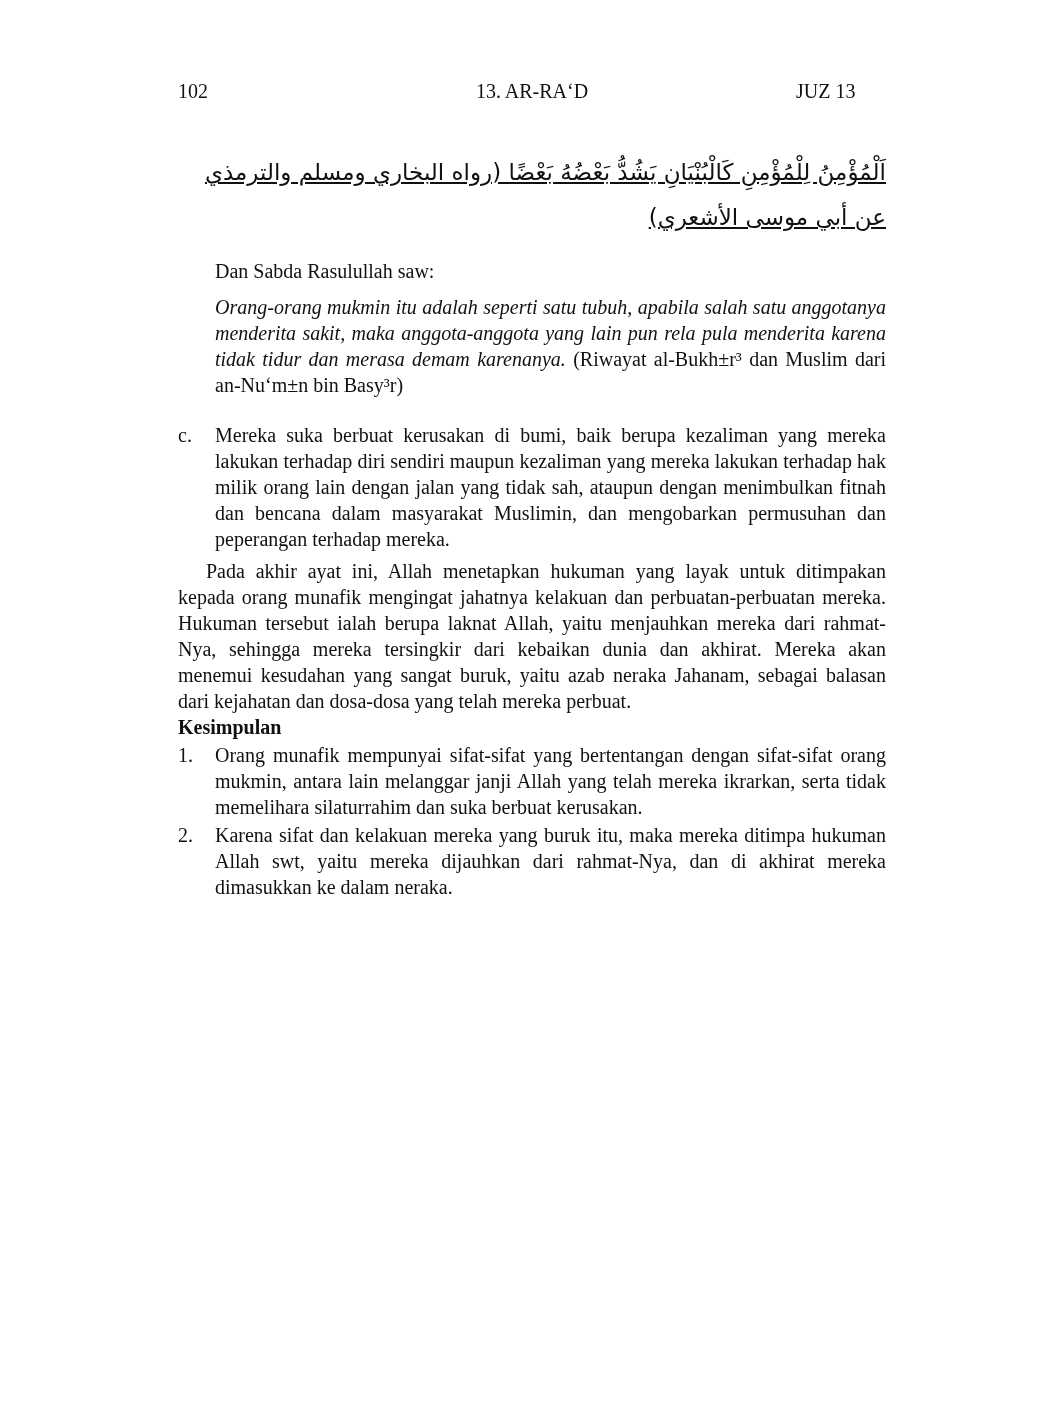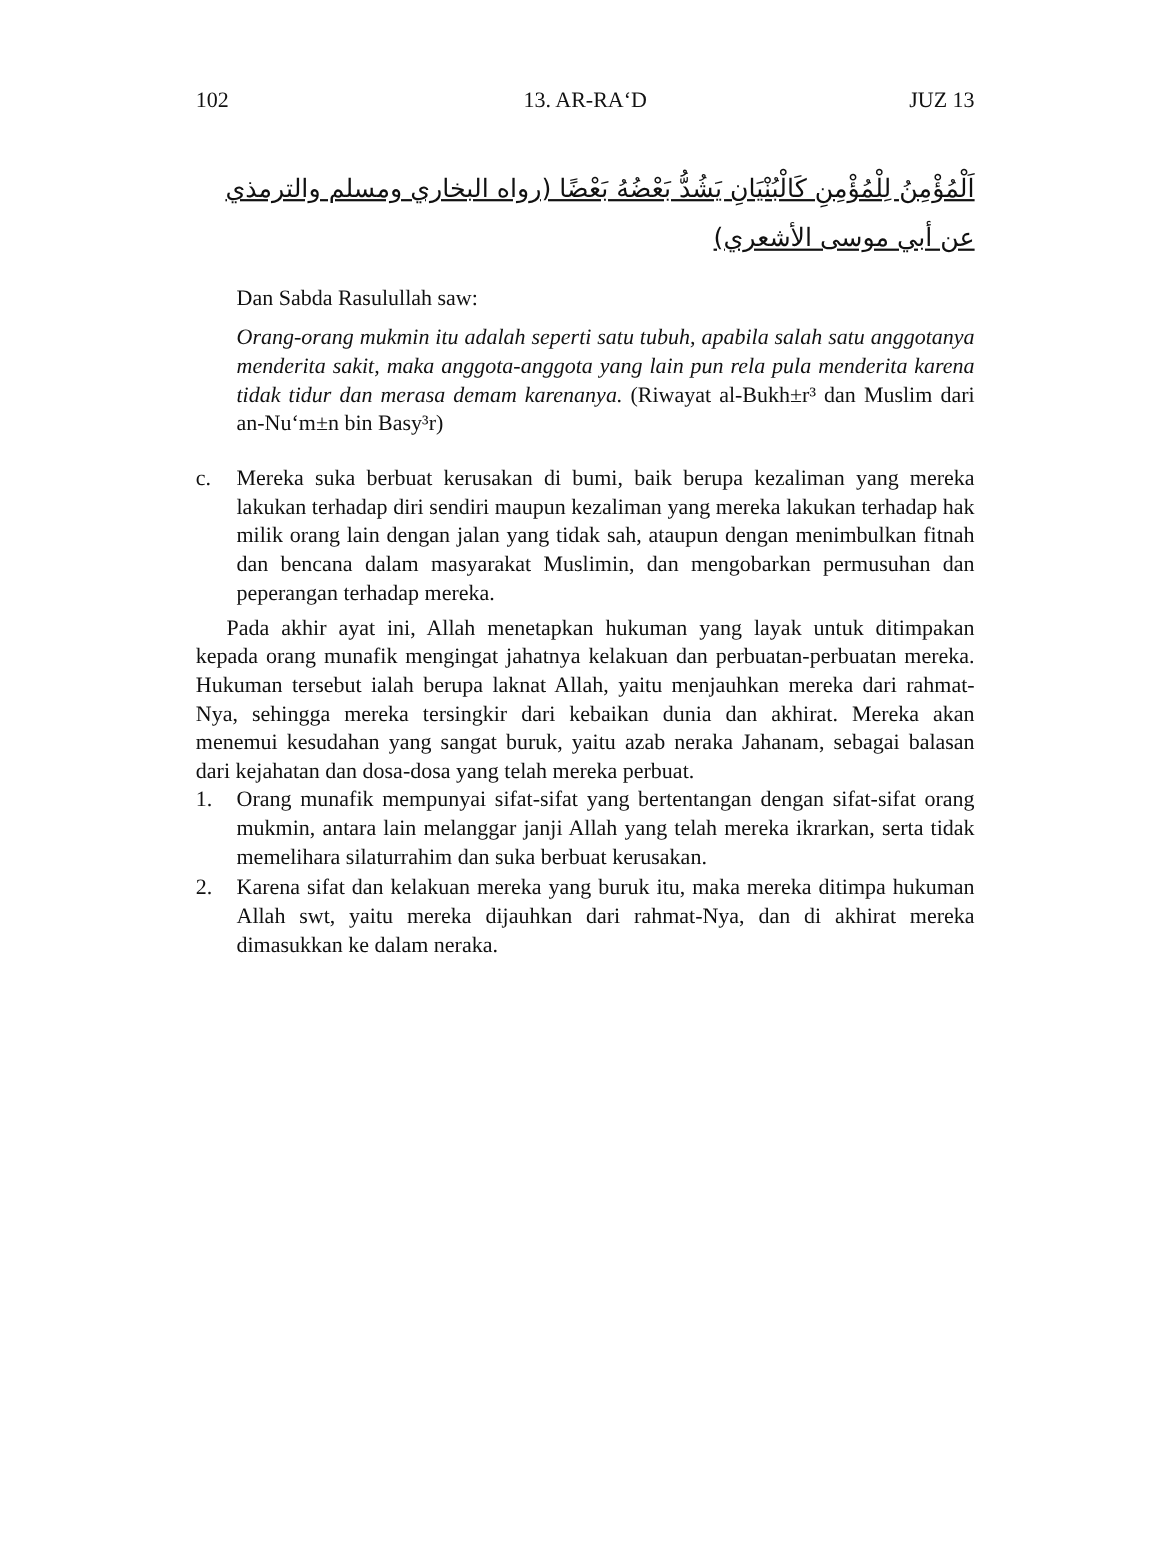--- a/index.html
+++ b/index.html
@@ -19,21 +19,21 @@
   }
   .page-header {
     display: flex;
     justify-content: space-between;
     align-items: baseline;
     margin-bottom: 46px;
     font-size: 20px;
   }
   .page-header .center { text-align: center; flex: 1; font-family: Liberation Serif, serif; }
   .page-header .left  { min-width: 90px; text-align: left; }
-  .page-header .right { min-width: 90px; text-align: right; }
+  .page-header .right { min-width: 90px; text-align: left; }
 
   .arabic {
     direction: rtl;
     unicode-bidi: embed;
     text-align: right;
     font-family: "DejaVu Sans", sans-serif;
     font-size: 23px;
     line-height: 45px;
     margin: 0 0 16px 0;
     text-decoration: underline;
@@ -105,20 +105,21 @@
     <p class="translation"><em>Orang-orang mukmin itu adalah seperti satu tubuh, apabila salah satu anggotanya menderita sakit, maka anggota-anggota yang lain pun rela pula menderita karena tidak tidur dan merasa demam karenanya.</em><span> (Riwayat al-Bukh±r³ dan Muslim dari an-Nu‘m±n bin Basy³r)</span></p>
 
 
     <div class="hang item-c">
       <span class="marker">c.</span>
       <span>Mereka suka berbuat kerusakan di bumi, baik berupa kezaliman yang mereka lakukan terhadap diri sendiri maupun kezaliman yang mereka lakukan terhadap hak milik orang lain dengan jalan yang tidak sah, ataupun dengan menimbulkan fitnah dan bencana dalam masyarakat Muslimin, dan mengobarkan permusuhan dan peperangan terhadap mereka.</span>
     </div>
 
     <p class="para-flush">Pada akhir ayat ini, Allah menetapkan hukuman yang layak untuk ditimpakan kepada orang munafik mengingat jahatnya kelakuan dan perbuatan-perbuatan mereka. Hukuman tersebut ialah berupa laknat Allah, yaitu menjauhkan mereka dari rahmat-Nya, sehingga mereka tersingkir dari kebaikan dunia dan akhirat. Mereka akan menemui kesudahan yang sangat buruk, yaitu azab neraka Jahanam, sebagai balasan dari kejahatan dan dosa-dosa yang telah mereka perbuat.</p>
 
+    <h2 class="section-heading" style="font-size:20px; line-height:26px;">Kesimpulan</h2>
 
     <div class="hang numbered-item">
       <span class="marker">1.</span>
       <span>Orang munafik mempunyai sifat-sifat yang bertentangan dengan sifat-sifat orang mukmin, antara lain melanggar janji Allah yang telah mereka ikrarkan, serta tidak memelihara silaturrahim dan suka berbuat kerusakan.</span>
     </div>
 
     <div class="hang numbered-item">
       <span class="marker">2.</span>
       <span>Karena sifat dan kelakuan mereka yang buruk itu, maka mereka ditimpa hukuman Allah swt, yaitu mereka dijauhkan dari rahmat-Nya, dan di akhirat mereka dimasukkan ke dalam neraka.</span>
     </div>

